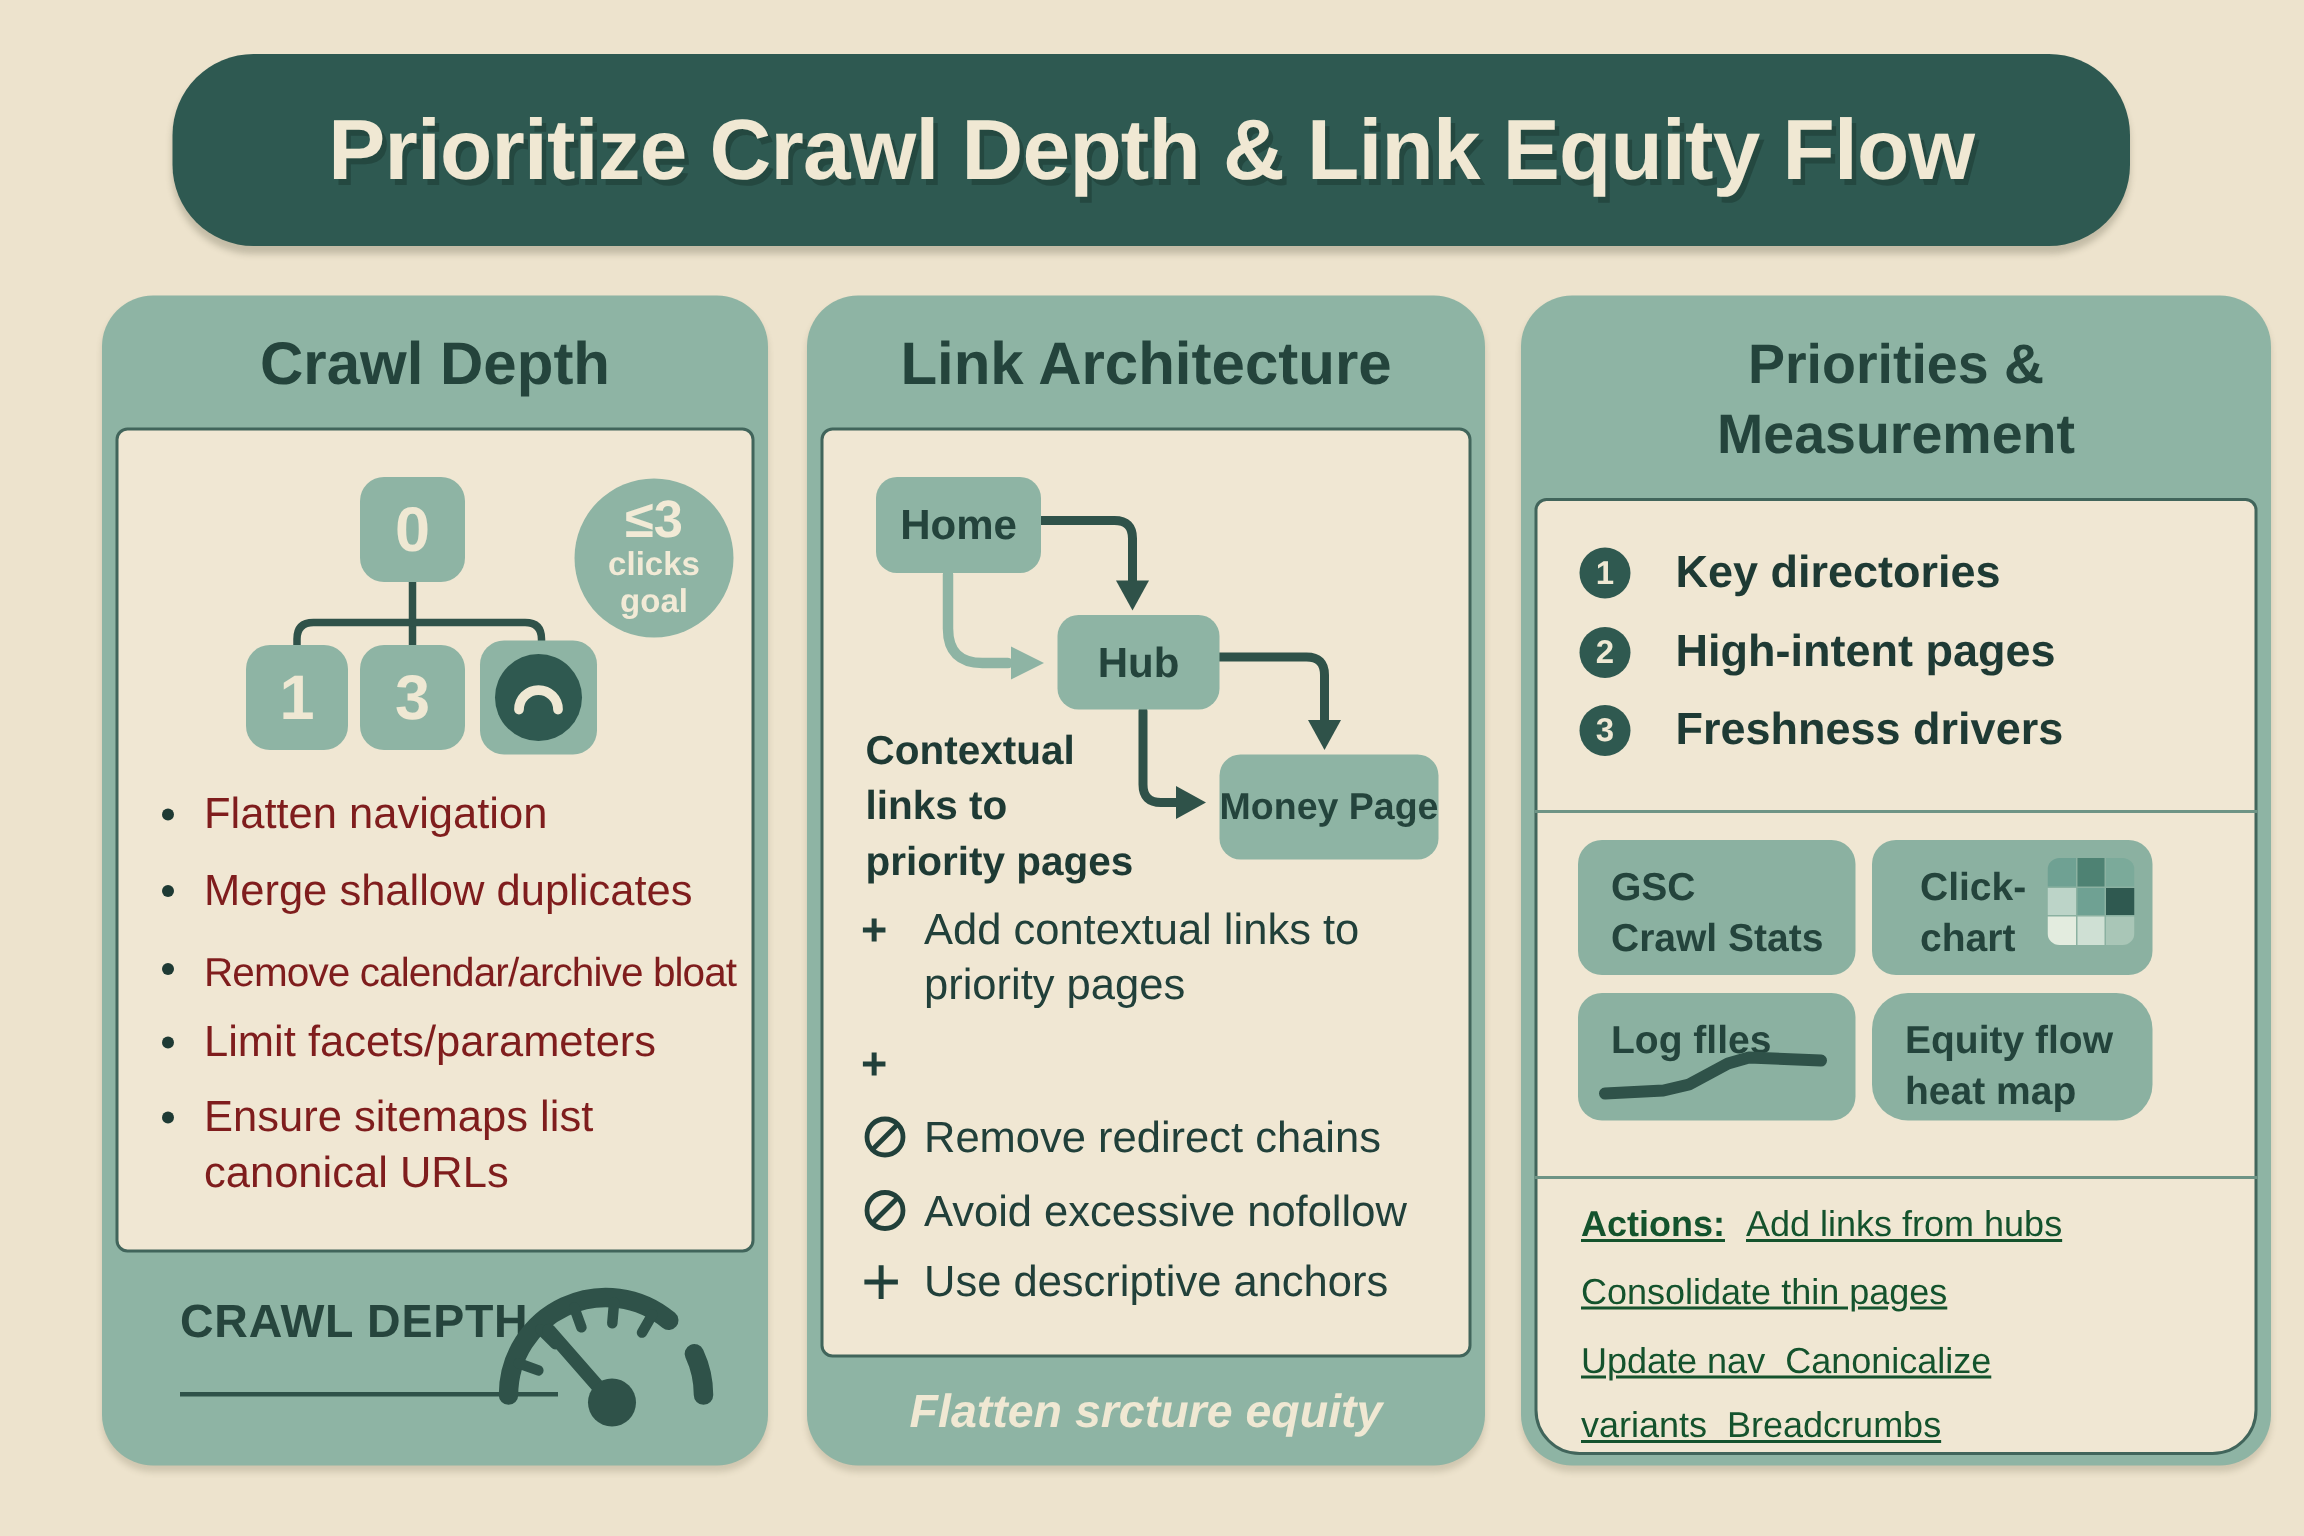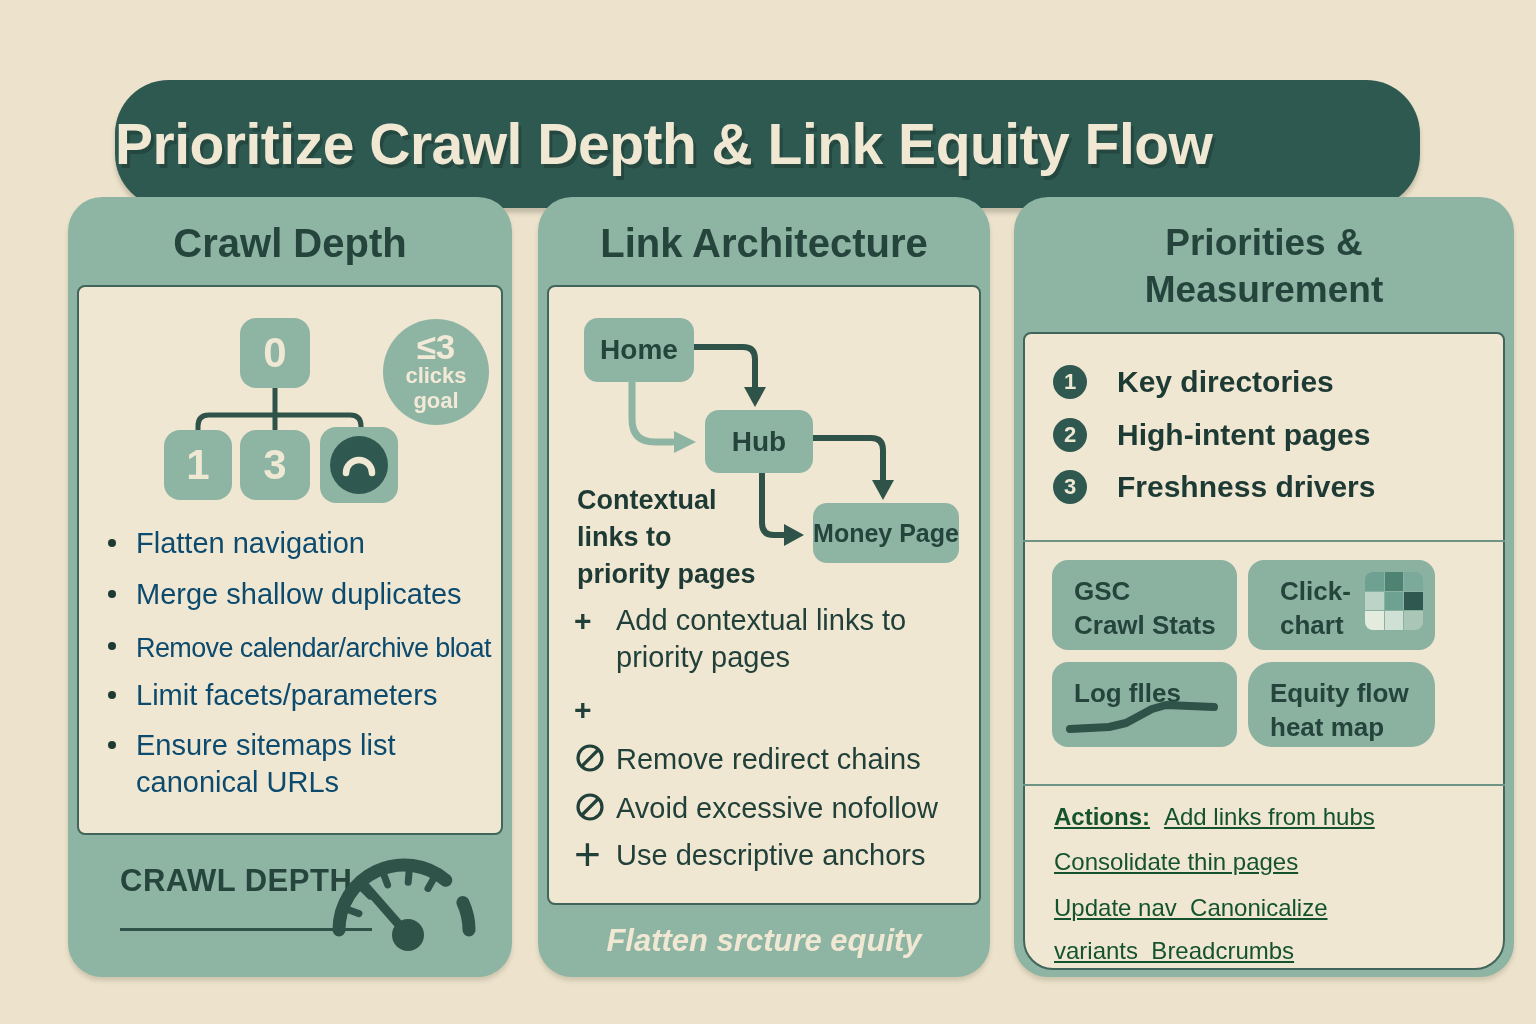--- a/index.html
+++ b/index.html
@@ -1,22 +1,22 @@
 <!DOCTYPE html>
 <html><head>
 <meta charset="utf-8">
 <style>
   html,body{margin:0;padding:0;background:#EDE3CD;}
   #stage{position:relative;width:1536px;height:1024px;background:#EDE3CD;
          font-family:"Liberation Sans",sans-serif;overflow:hidden;}
 
   
   .banner{position:absolute;left:115px;top:36px;width:1305px;height:128px;background:#2E5951;
-          border-radius:54px;display:flex;align-items:center;justify-content:flex-start;
-          box-shadow:0 5px 4px rgba(70,70,50,.25);margin-top:44px;}
+          border-radius:54px;display:flex;align-items:center;justify-content:center;
+          box-shadow:0 5px 4px rgba(70,70,50,.25);}
   .banner h1{margin:0;color:#F0E8D3;font-size:57px;font-weight:bold;letter-spacing:-.5px;
              text-shadow:3px 4px 0 rgba(25,50,45,.45);}
 
   
   .card{position:absolute;top:197px;height:780px;background:#8EB4A4;border-radius:34px;
         box-shadow:0 4px 4px rgba(90,85,60,.2);}
   #card1{left:68px;width:444px;}
   #card2{left:538px;width:452px;}
   #card3{left:1014px;width:500px;}
   .card-header{position:absolute;left:0;right:0;text-align:center;color:#24443C;font-weight:bold;}
@@ -36,36 +36,36 @@
   #n1{left:96px;top:233px;width:68px;height:70px;font-size:42px;}
   #n3{left:172px;top:233px;width:70px;height:70px;font-size:42px;}
   #ng{left:252px;top:230px;width:78px;height:76px;}
   #ng .disc{width:58px;height:58px;border-radius:50%;background:#2F5950;display:flex;
             align-items:center;justify-content:center;}
   .badge{position:absolute;left:315px;top:122px;width:106px;height:106px;border-radius:50%;
          background:#8EB4A4;color:#F2EAD6;display:flex;flex-direction:column;align-items:center;
          justify-content:center;text-align:center;}
   .badge .v{font-size:35px;font-weight:bold;line-height:32px;}
   .badge .s{font-size:22px;font-weight:600;line-height:25px;}
-  .bullet-row{position:absolute;left:40px;display:flex;align-items:flex-start;color:#0c4a6e;}
+  .bullet-row{position:absolute;left:40px;display:flex;align-items:flex-start;color:#7f1d1d;}
   .bullet-row .dot{width:8px;height:8px;border-radius:50%;background:#1E3A34;margin:14px 20px 0 0;flex:none;}
   .bullet-row .txt{font-size:29px;font-weight:500;line-height:37px;}
   #b1{top:328px;} #b2{top:379px;} #b3{top:431px;} #b4{top:480px;} #b5{top:530px;}
   #b3 .txt{font-size:27px;letter-spacing:-.6px;margin-top:2px;}
   #b5 .txt{max-width:310px;}
   .footer1-label{position:absolute;left:52px;top:666px;font-size:31px;font-weight:800;
                  color:#26453D;letter-spacing:.5px;}
   .footer1-line{position:absolute;left:52px;top:731px;width:252px;height:3px;background:#2F5249;}
 
   
   .node2{position:absolute;background:#8EB4A4;border-radius:14px;display:flex;align-items:center;
          justify-content:center;color:#24443C;font-weight:bold;}
   #home{left:46px;top:121px;width:110px;height:64px;font-size:28px;}
   #hub{left:167px;top:213px;width:108px;height:63px;font-size:28px;}
-  #money{left:275px;top:306px;width:146px;height:60px;font-size:25px;justify-content:center;}
+  #money{left:275px;top:306px;width:146px;height:70px;font-size:25px;justify-content:center;}
   .cap{position:absolute;left:39px;font-size:27px;font-weight:bold;color:#1E3A34;}
   #cap1{top:288px;} #cap2{top:325px;} #cap3{top:362px;}
   .item{position:absolute;left:36px;display:flex;align-items:flex-start;color:#21403A;}
   .item .ic{width:42px;flex:none;display:flex;justify-content:flex-start;}
   .item .plus{font-size:30px;font-weight:bold;line-height:37px;}
   .item .plusthin{font-size:46px;font-weight:200;line-height:34px;}
   .item .txt{font-size:29px;font-weight:500;line-height:37px;}
   #i1{top:405px;} #i2{top:494px;} #i3{top:544px;} #i4{top:593px;} #i5{top:640px;}
   #i1 .txt{max-width:310px;}
   .footer2-label{position:absolute;left:0;right:0;bottom:18px;text-align:center;font-style:italic;

